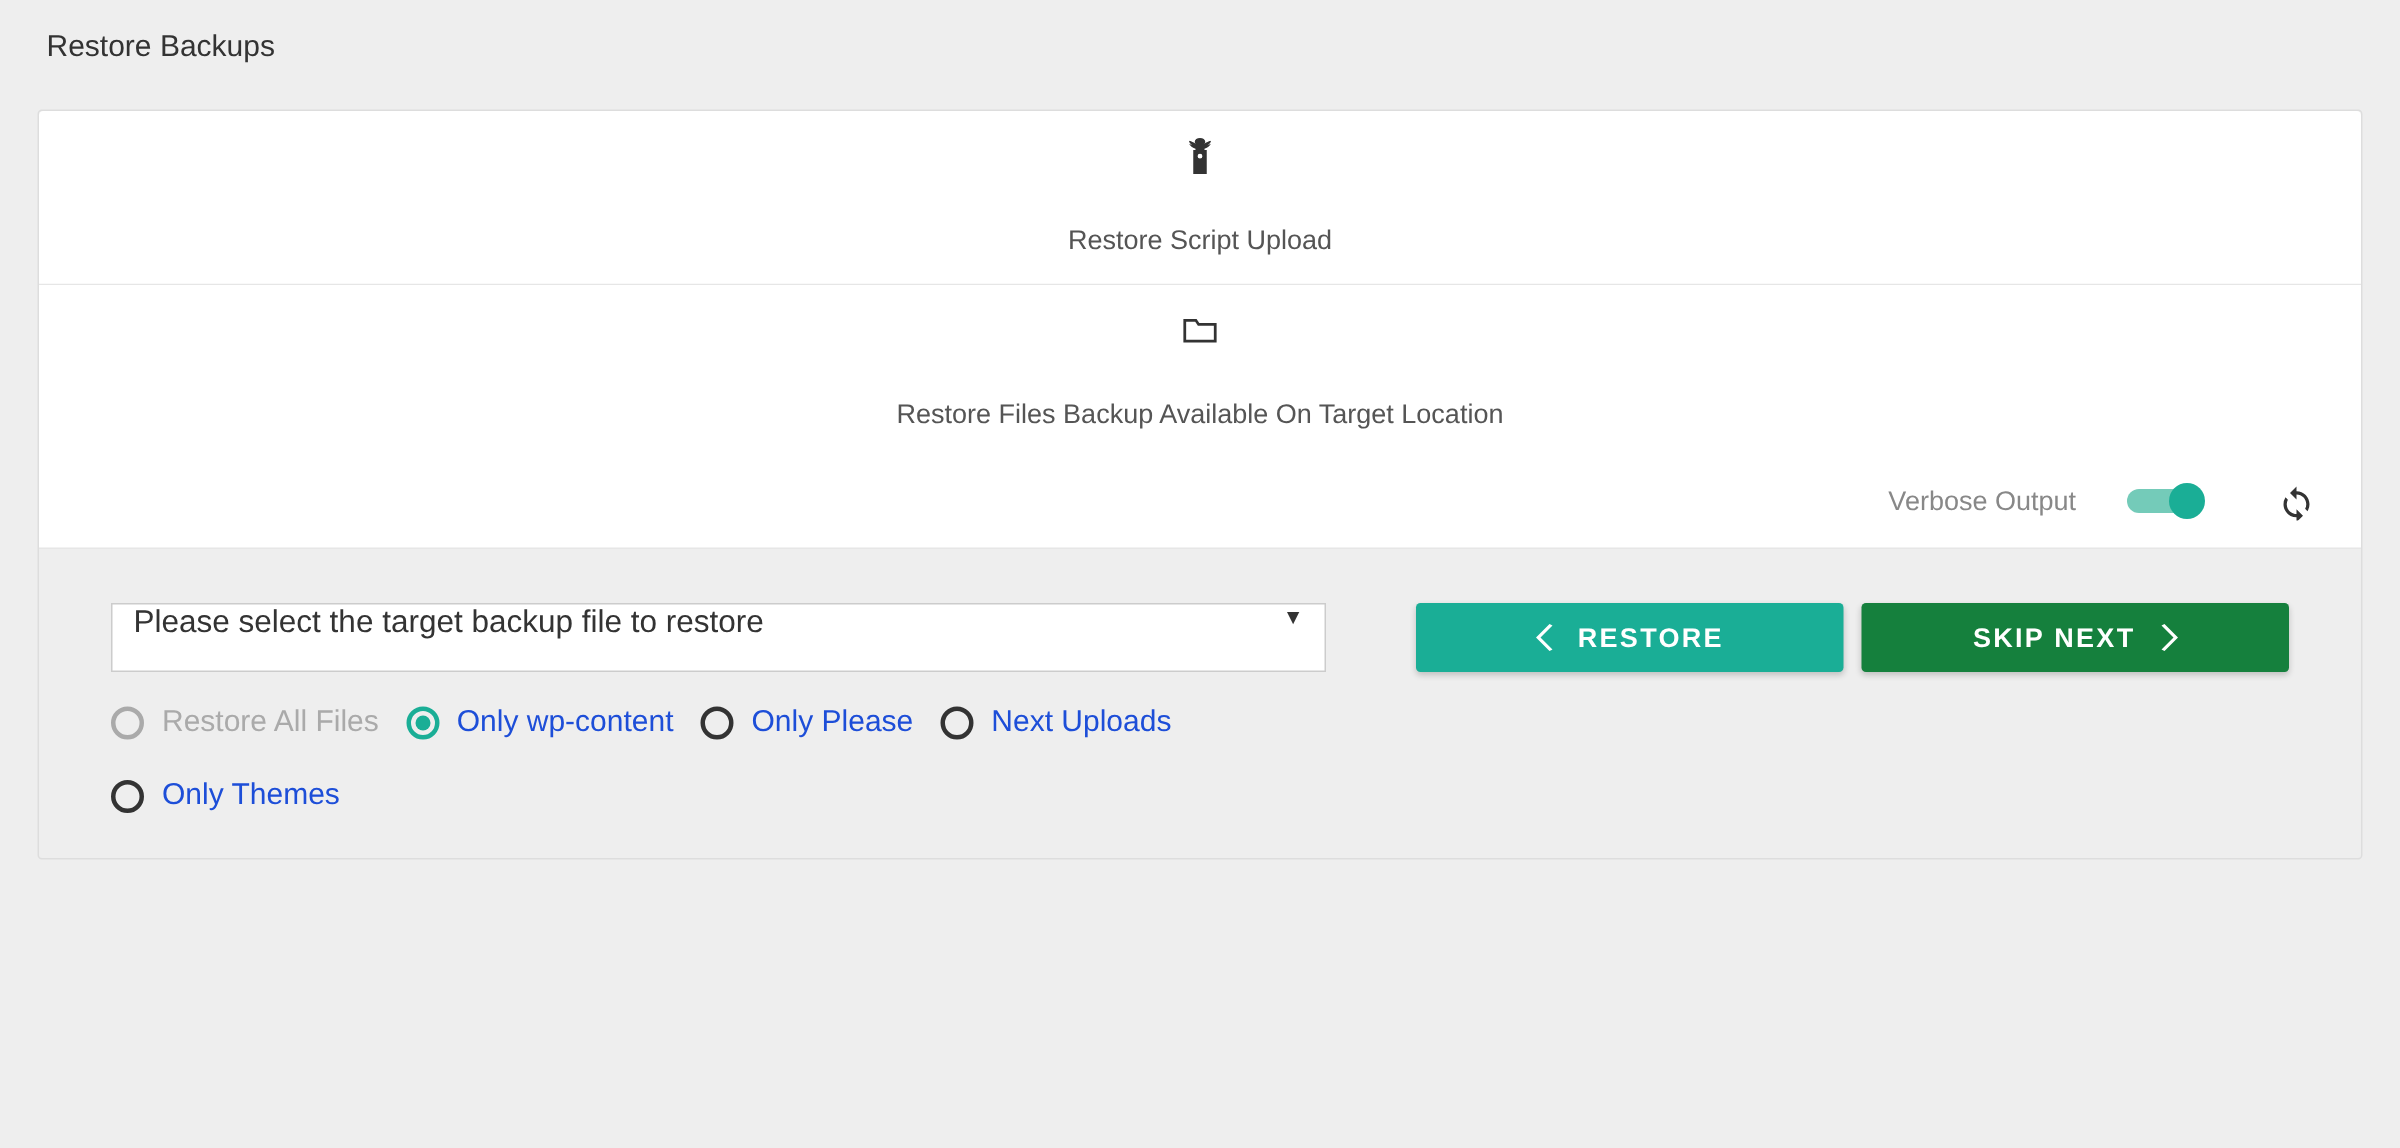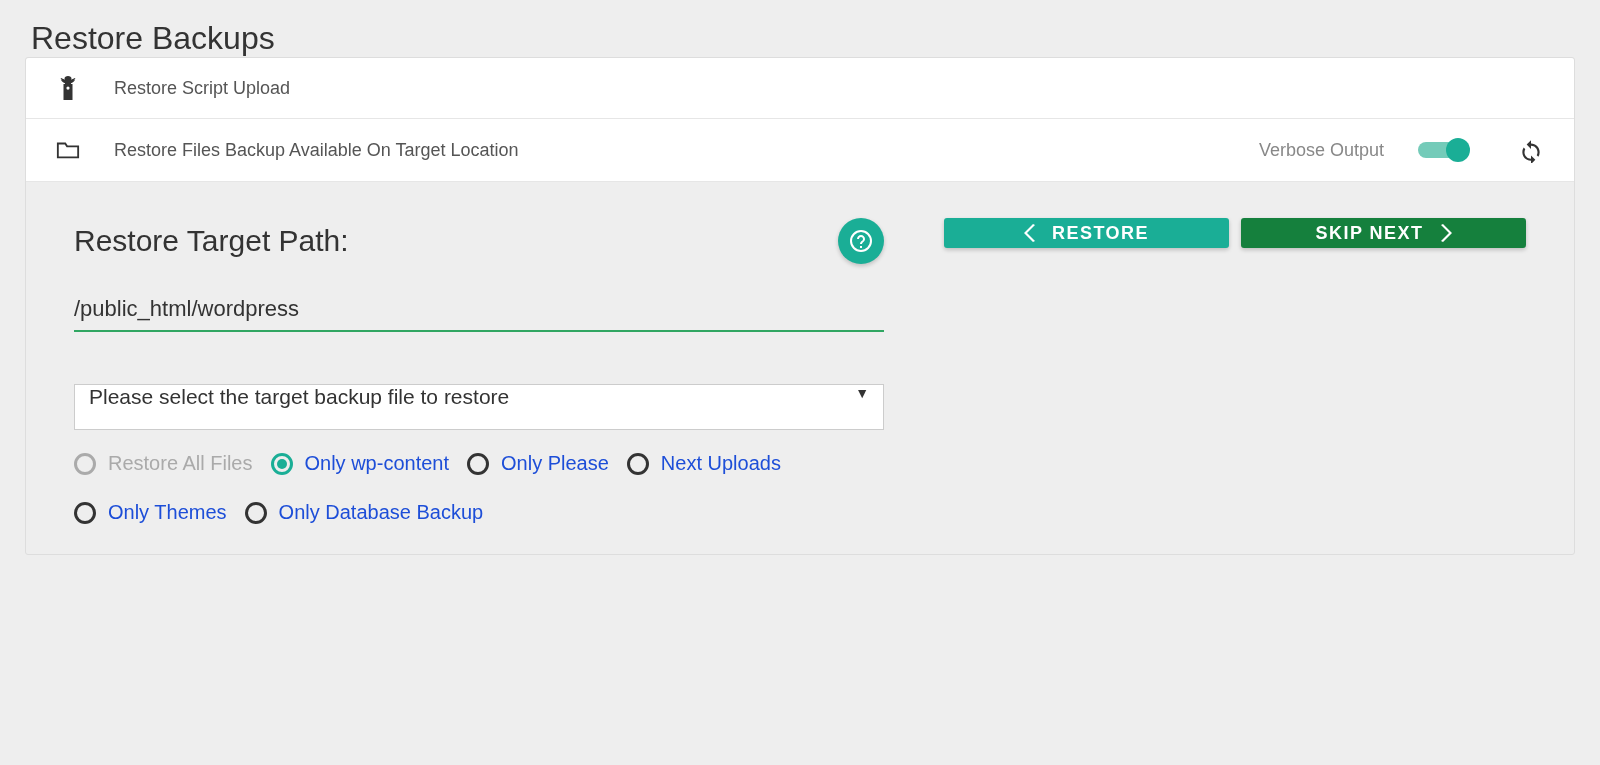--- a/index.html
+++ b/index.html
@@ -5,37 +5,39 @@
     * { margin: 0; padding: 0; box-sizing: border-box; }
     body {
       font-family: "Segoe UI", -apple-system, BlinkMacSystemFont, sans-serif;
       background: #eeeeee;
       width: 1600px;
       height: 765px;
       padding: 20px 25px;
       color: #333;
     }
     .page-title {
-      font-size: 32px;
+      font-size: 20px;
       font-weight: 400;
       color: #333;
+      margin-bottom: 30px;
       margin-left: 6px;
     }
     .card {
       background: #eeeeee;
       border: 1px solid #ddd;
       border-radius: 3px;
     }
     .panel-row {
       background: #fff;
       border-bottom: 1px solid #e6e6e6;
       display: flex;
       align-items: center;
       padding: 18px 30px;
       gap: 34px;
+      flex-direction: column;
     }
     .panel-row:first-child {
       border-top-left-radius: 3px;
       border-top-right-radius: 3px;
     }
     .panel-icon {
       display: inline-flex;
       align-items: center;
       justify-content: center;
       width: 24px;
@@ -175,21 +177,21 @@
       font-size: 20px;
       color: #1d4ed8;
     }
     .radio-label.light { color: #aaa; }
     .buttons-row { display: flex; gap: 12px; }
     .btn {
       display: inline-flex;
       align-items: center;
       justify-content: center;
       gap: 16px;
-      height: 30px;
+      height: 46px;
       flex: 1;
       font-size: 18px;
       font-weight: 600;
       letter-spacing: 1.5px;
       text-transform: uppercase;
       color: #fff;
       cursor: pointer;
       border-radius: 3px;
       box-shadow: 0 2px 4px rgba(0,0,0,0.2);
     }
@@ -228,32 +230,20 @@
         <svg width="26" height="26" viewBox="0 0 24 24" fill="#333">
           <path d="M12 6V3L8 7l4 4V8c3.31 0 6 2.69 6 6 0 1.01-.25 1.97-.7 2.8l1.46 1.46A7.93 7.93 0 0 0 20 14c0-4.42-3.58-8-8-8zm0 14c-3.31 0-6-2.69-6-6 0-1.01.25-1.97.7-2.8L5.24 9.74A7.93 7.93 0 0 0 4 14c0 4.42 3.58 8 8 8v3l4-4-4-4v3z"></path>
         </svg>
       </span>
     </div>
   </div>
 
   <div class="content-area">
     <div class="left-col">
 
-      <div class="field-block">
-        <div class="field-header">
-          <h2>Restore Target Path:</h2>
-          <div class="circle-btn">
-            <svg width="24" height="24" viewBox="0 0 24 24">
-              <circle cx="12" cy="12" r="10" fill="none" stroke="#fff" stroke-width="2"></circle>
-              <path fill="#fff" d="M11 17h2v2h-2v-2zm1-11c-2.2 0-4 1.8-4 4h2c0-1.1.9-2 2-2s2 .9 2 2c0 1-.6 1.5-1.3 2.1C11.9 12.8 11 13.6 11 15h2c0-.9.6-1.4 1.3-2 .8-.7 1.7-1.6 1.7-3 0-2.2-1.8-4-4-4z"></path>
-            </svg>
-          </div>
-        </div>
-        <input class="underline-input" value="/public_html/wordpress" style="">
-      </div>
 
       <div class="field-block" style="margin-bottom:0;">
         <div class="select-wrap">
           <span>Please select the target backup file to restore</span>
           <span class="select-caret">▼</span>
         </div>
 
         <div class="radio-row">
           <div class="radio-item">
             <span class="radio-circle light"></span>
@@ -269,24 +259,20 @@
             <span class="radio-circle dark"></span>
             <span class="radio-label">Only Please</span>
           </div>
           <div class="radio-item">
             <span class="radio-circle dark"></span>
             <span class="radio-label">Next Uploads</span>
           </div>
           <div class="radio-item">
             <span class="radio-circle dark"></span>
             <span class="radio-label">Only Themes</span>
-          </div>
-          <div class="radio-item">
-            <span class="radio-circle dark"></span>
-            <span class="radio-label">Only Database Backup</span>
           </div>
         </div>
       </div>
 
     </div>
 
     <div class="right-col">
       <div class="buttons-row">
         <div class="btn primary">
           <svg width="12" height="18" viewBox="0 0 12 18">

